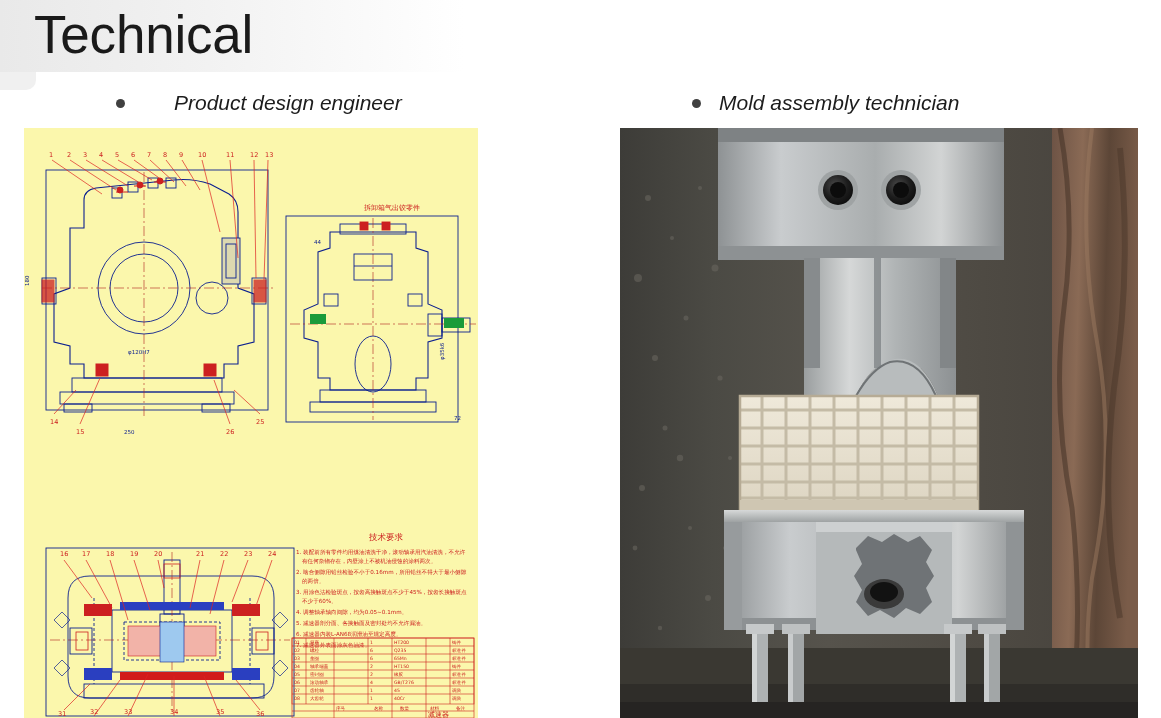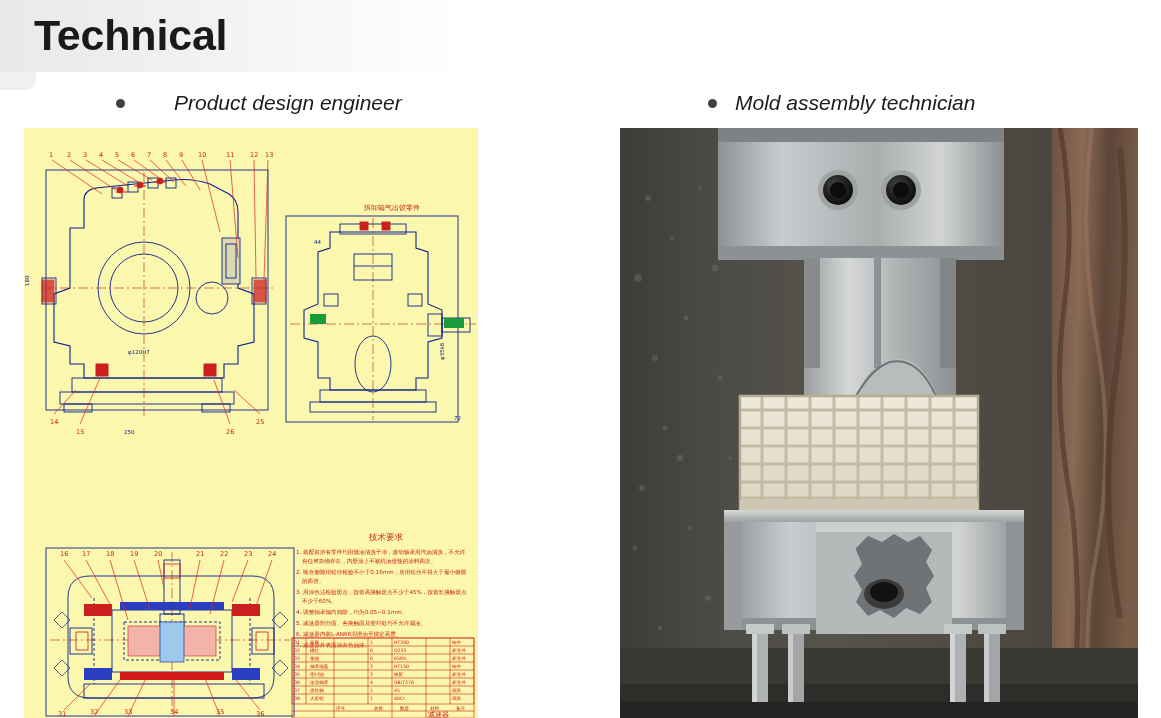--- a/index.html
+++ b/index.html
@@ -21,44 +21,44 @@
     left: 0;
     top: 0;
     width: 100%;
     height: 72px;
     background: linear-gradient(to right, #e9e9e9 0%, #f2f2f2 18%, #ffffff 40%, #ffffff 100%);
   }
   .page-title {
     position: absolute;
     left: 34px;
     top: 5px;
-    font-size: 43px;
+    font-size: 53px;
     line-height: 60px;
-    font-weight: 700;
+    font-weight: 400;
     color: #1a1a1a;
     letter-spacing: -0.2px;
     white-space: nowrap;
   }
   .title-underline {
     position: absolute;
     left: 0;
     top: 72px;
     width: 36px;
     height: 18px;
     background: #f0f0f0;
     border-radius: 0 0 10px 0;
   }
 
   
   .col {
     position: absolute;
     top: 84px;
   }
   .col-left  { left: 24px;  width: 560px; }
-  .col-right { left: 600px; width: 540px; }
+  .col-right { left: 584px; width: 540px; }
 
   .bullet-row {
     display: flex;
     align-items: center;
     height: 38px;
   }
   .bullet-left  { padding-left: 92px; gap: 31px; }
   .bullet-right { padding-left: 108px; }
 
   .bullet-dot {

